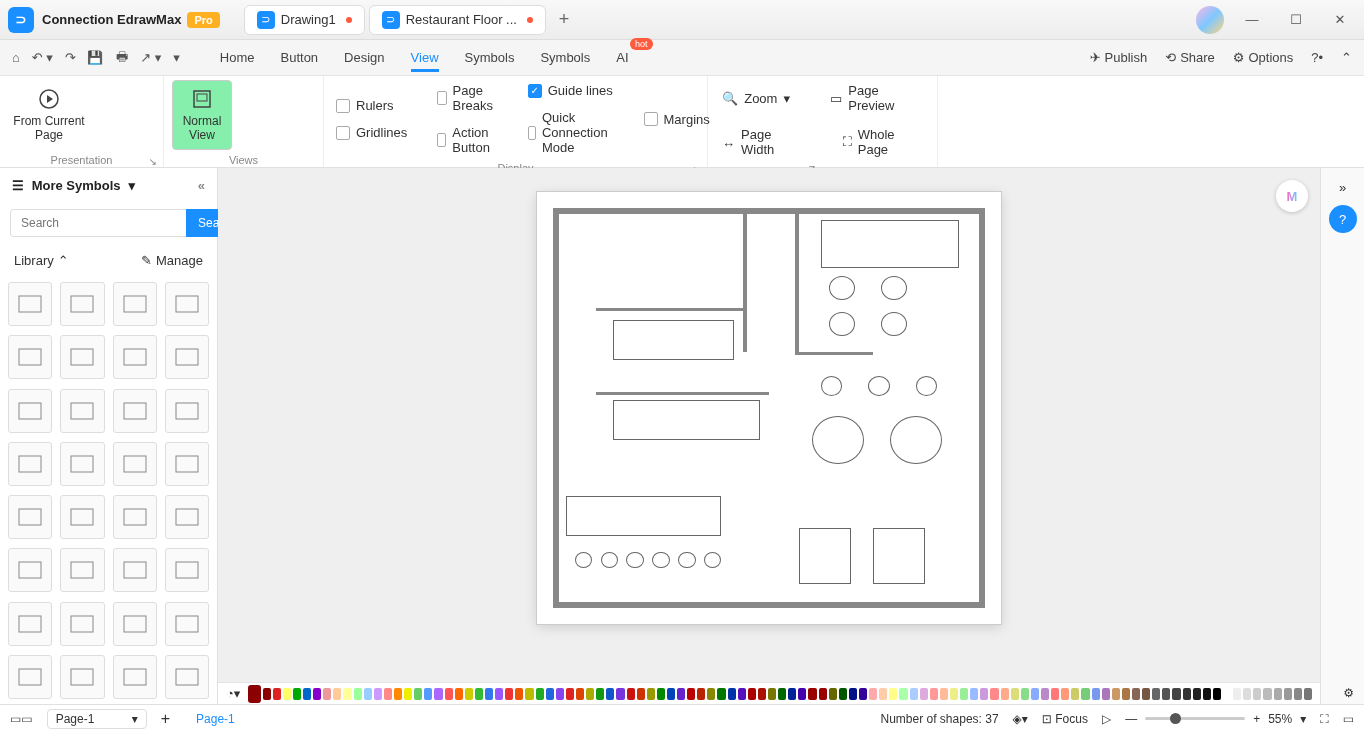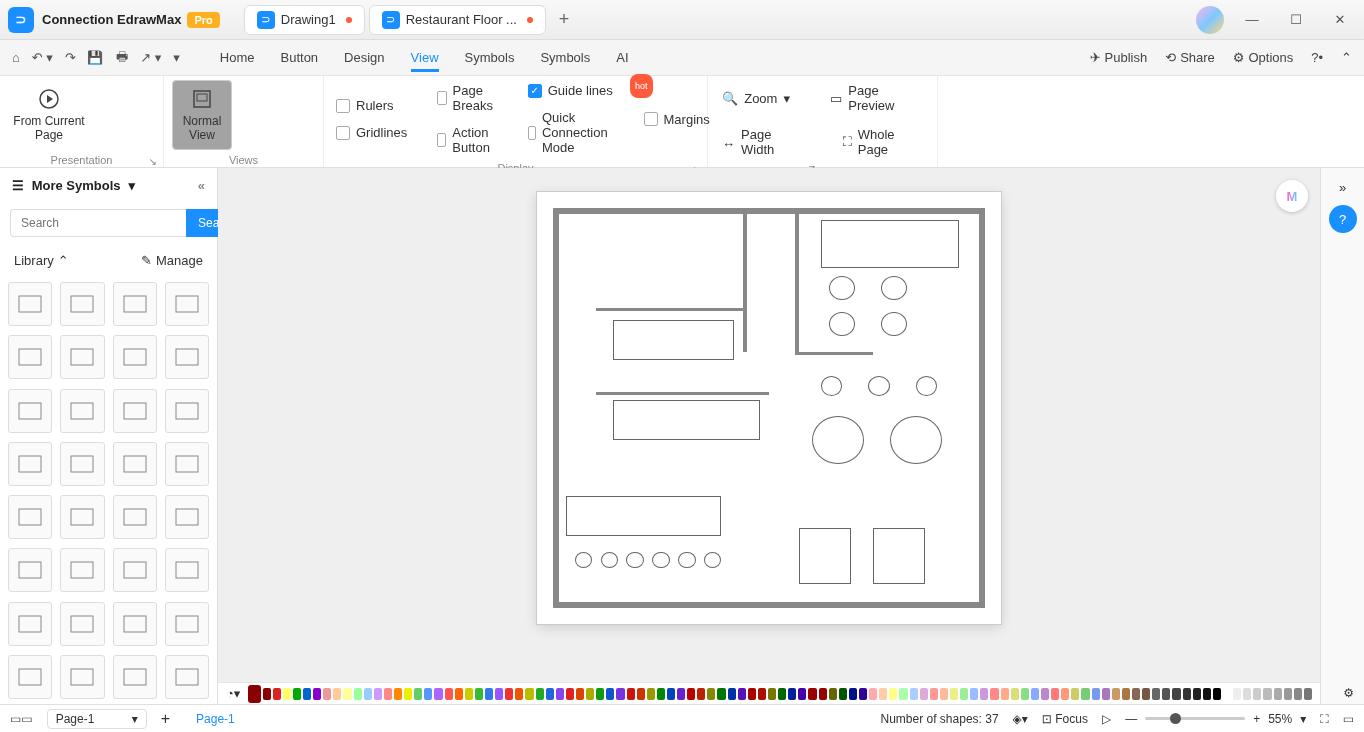--- a/index.html
+++ b/index.html
@@ -20,32 +20,32 @@
 .win-btn { width: 32px; height: 32px; display: flex; align-items: center; justify-content: center; color: #555; cursor: pointer; }
 
 
 .menubar { height: 36px; background: #f5f5f5; display: flex; align-items: center; padding: 0 12px; border-bottom: 1px solid #e4e4e4; }
 .qat { display: flex; gap: 12px; align-items: center; color: #555; }
 .qat span { cursor: pointer; display: inline-flex; }
 .menus { display: flex; gap: 26px; margin-left: 40px; }
 .menu { color: #444; cursor: pointer; padding: 6px 0; position: relative; }
 .menu.active { color: #1a8fff; font-weight: 500; }
 .menu.active::after { content: ''; position: absolute; bottom: -1px; left: 0; right: 0; height: 3px; background: #1a8fff; }
-.hot { position: absolute; top: -6px; right: -24px; background: #ff5a3c; color: #fff; font-size: 9px; padding: 7px 5px; border-radius: 8px; margin-top: 36px; }
+.hot { position: absolute; top: -6px; right: -24px; background: #ff5a3c; color: #fff; font-size: 9px; padding: 1px 5px; border-radius: 8px; }
 .menubar-right { margin-left: auto; display: flex; gap: 18px; color: #444; align-items: center; }
 .menubar-right span { cursor: pointer; display: inline-flex; align-items: center; gap: 4px; }
 
 
 .ribbon { height: 92px; background: #fff; display: flex; border-bottom: 1px solid #e0e0e0; }
 .ribbon-group { border-right: 1px solid #eee; display: flex; flex-direction: column; }
 .rg-body { flex: 1; display: flex; align-items: center; padding: 4px 8px; gap: 8px; }
 .rg-label { font-size: 11px; color: #888; text-align: center; padding-bottom: 3px; position: relative; }
 .rg-launcher { position: absolute; right: 6px; bottom: 2px; font-size: 10px; color: #888; cursor: pointer; }
 .big-btn { display: flex; flex-direction: column; align-items: center; justify-content: center; width: 72px; height: 70px; cursor: pointer; border-radius: 4px; text-align: center; font-size: 12px; line-height: 1.2; }
-.big-btn.active { background: #a3a3a3; border: 1px solid #ccc; }
+.big-btn.active { background: #86efac; border: 1px solid #ccc; }
 .big-btn svg { margin-bottom: 4px; }
 .chk-row { display: flex; align-items: center; gap: 6px; cursor: pointer; padding: 3px 4px; }
 .chk { width: 14px; height: 14px; border: 1.5px solid #aaa; border-radius: 2px; display: inline-flex; align-items: center; justify-content: center; }
 .chk.on { background: #1a8fff; border-color: #1a8fff; color: #fff; font-size: 10px; }
 .display-col { display: flex; flex-direction: column; gap: 6px; }
 .zoom-btn { display: flex; align-items: center; gap: 6px; cursor: pointer; padding: 3px 6px; }
 
 
 .workspace { display: flex; height: calc(732px - 40px - 36px - 92px - 28px); }
 .sidebar { width: 218px; background: #fff; border-right: 1px solid #e0e0e0; display: flex; flex-direction: column; }

